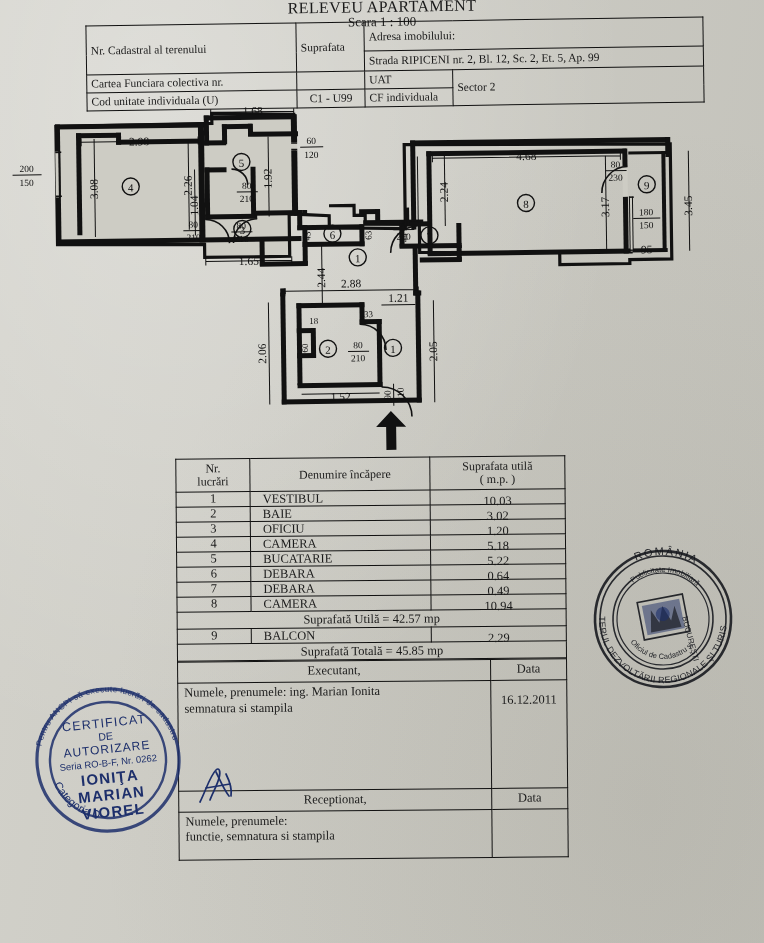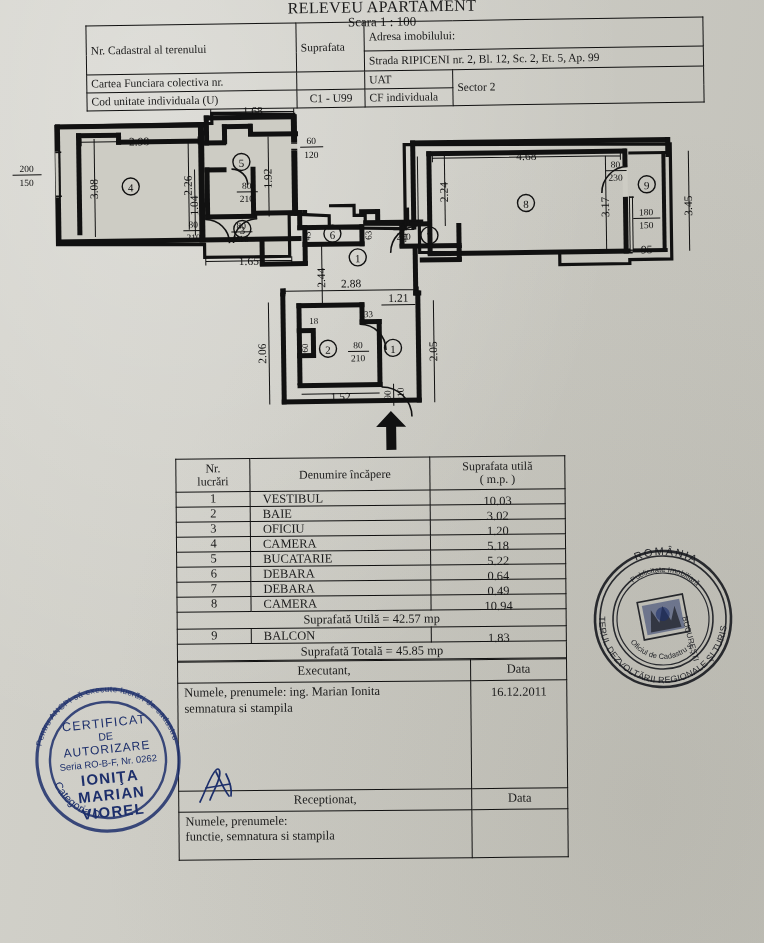--- a/index.html
+++ b/index.html
@@ -66,21 +66,21 @@
   .sum-row td { text-align:center; height:17px; font-size:12.5px; }
 
   
   .c-area span { display:inline-block; transform: translateY(4px); }
   .c-nr span { display:inline-block; transform: translateY(-1px); }
 
   
   #sig-table { width:100%; border-collapse:collapse; font-size:12.5px; }
   #sig-table td { border:1.2px solid #111; padding:2px 6px; vertical-align:top; line-height:1.25; }
   .sig-head { text-align:center; height:18px; }
-  .sig-date { width:96px; text-align:center; }
+  .sig-date { width:76px; text-align:center; }
   .sig-body { height:108px; }
   .sig-body2 { height:48px; }
 
   
   #signature-mark { position:absolute; left:196px; top:762px; width:70px; height:48px; pointer-events:none; }
 
   
   .stamp { position:absolute; border-radius:50%; }
   #stamp-authorization {
     left:30px; top:682px; width:156px; height:156px;
@@ -489,40 +489,40 @@
           <td class="c-nr row-cell"><span>8</span></td>
           <td class="c-name row-cell">CAMERA</td>
           <td class="c-area row-cell"><span>10.94</span></td>
         </tr>
         <tr class="sum-row">
           <td colspan="3">Suprafată Utilă = 42.57 mp</td>
         </tr>
         <tr>
           <td class="c-nr row-cell"><span>9</span></td>
           <td class="c-name row-cell">BALCON</td>
-          <td class="c-area row-cell"><span>1.83</span></td>
+          <td class="c-area row-cell"><span>2.29</span></td>
         </tr>
         <tr class="sum-row">
           <td colspan="3">Suprafată Totală = 45.85 mp</td>
         </tr>
       </tbody>
   </table>
 
   <table id="sig-table">
     <tbody>
         <tr>
       <td class="sig-head">Executant,</td>
       <td class="sig-head sig-date">Data</td>
     </tr>
     <tr>
       <td class="sig-body">
         <div>Numele, prenumele: ing. Marian Ionita</div>
         <div>semnatura si stampila</div>
       </td>
-      <td class="sig-date" style="text-align:center;padding-top:4px">16.12.2011</td>
+      <td class="sig-date" style="text-align:center;padding-top:12px">16.12.2011</td>
     </tr>
     <tr>
       <td class="sig-head">Receptionat,</td>
       <td class="sig-head sig-date">Data</td>
     </tr>
     <tr>
       <td class="sig-body2">
         <div>Numele, prenumele:</div>
         <div>functie, semnatura si stampila</div>
       </td>

